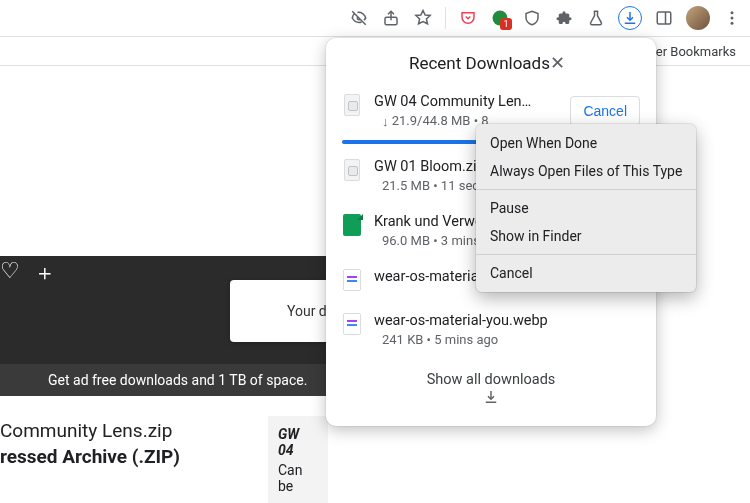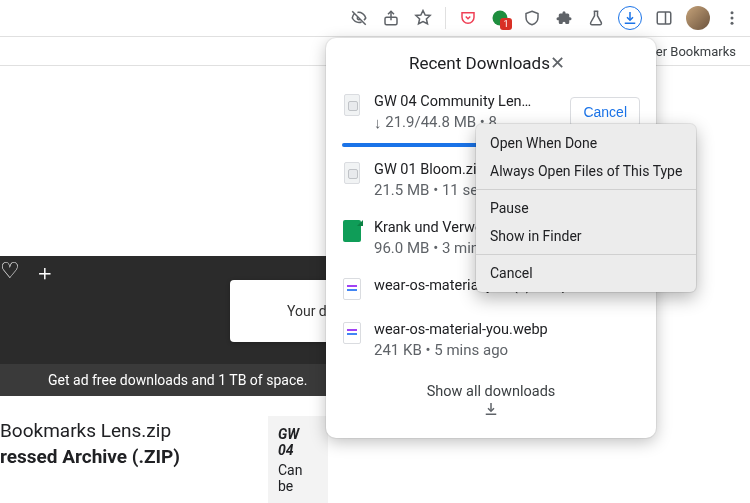--- a/index.html
+++ b/index.html
@@ -167,21 +167,21 @@
   }
   .file-white {
     width:18px; height:22px; background:#fff; border:1px solid #dadce0; border-radius:2px; position:relative;
   }
   .file-white:before { content:""; position:absolute; left:3px; top:6px; right:3px; height:2px; background:#a142f4; }
   .file-white:after { content:""; position:absolute; left:3px; top:10px; right:3px; height:2px; background:#4285f4; }
 
   .dl-body { flex: 1; min-width: 0; }
   .dl-name { font-size: 14.5px; color:#202124; margin-bottom:3px; white-space:nowrap; overflow:hidden; text-overflow:ellipsis; }
   .dl-name.first { max-width: 160px; }
-  .dl-sub  { font-size: 15px; color:#5f6368; white-space:nowrap; }
+  .dl-sub  { font-size: 13px; color:#5f6368; white-space:nowrap;margin-left:8px; }
   .dl-sub .arrow { display:inline-block; transform: translateY(1px); }
 
   .dl-cancel {
     border: 1px solid #dadce0;
     color: #1a73e8;
     background: #fff;
     border-radius: 4px;
     padding: 6px 12px;
     font-size: 14px;
     cursor: pointer;
@@ -303,21 +303,21 @@
   <div class="dark-panel">
     <div class="icons">
       <span>♡</span>
       <span>＋</span>
     </div>
     <div class="ad">Get ad free downloads and 1 TB of space.</div>
   </div>
   <div class="white-card">Your down</div>
 
   <div class="bg-title">
-    <span> Bookmarks Lens.zip</span><br>
+    <span> Community Lens.zip</span><br>
     <span class="b">ressed Archive (.ZIP)</span>
   </div>
   <div class="bg-side">
     <div class="t">GW 04</div>
     <div>Can be</div>
 
   </div>
 
 </div>
 

